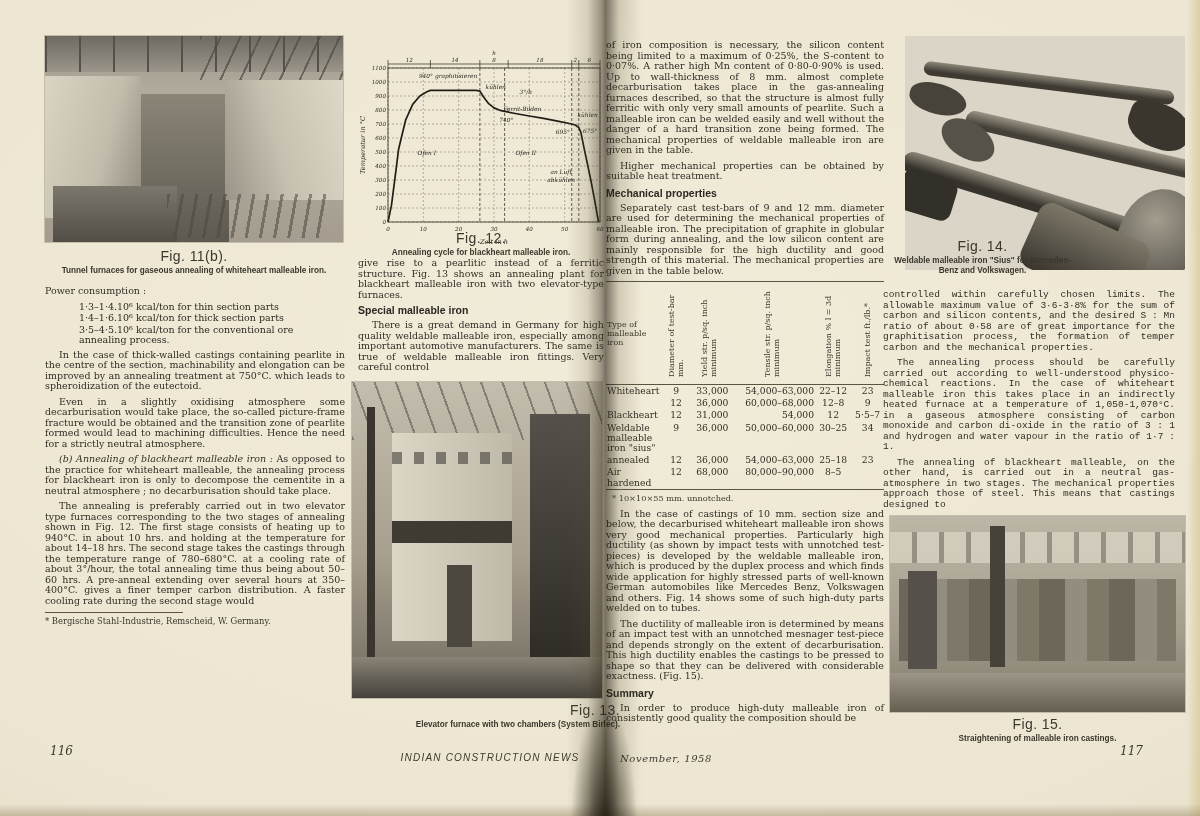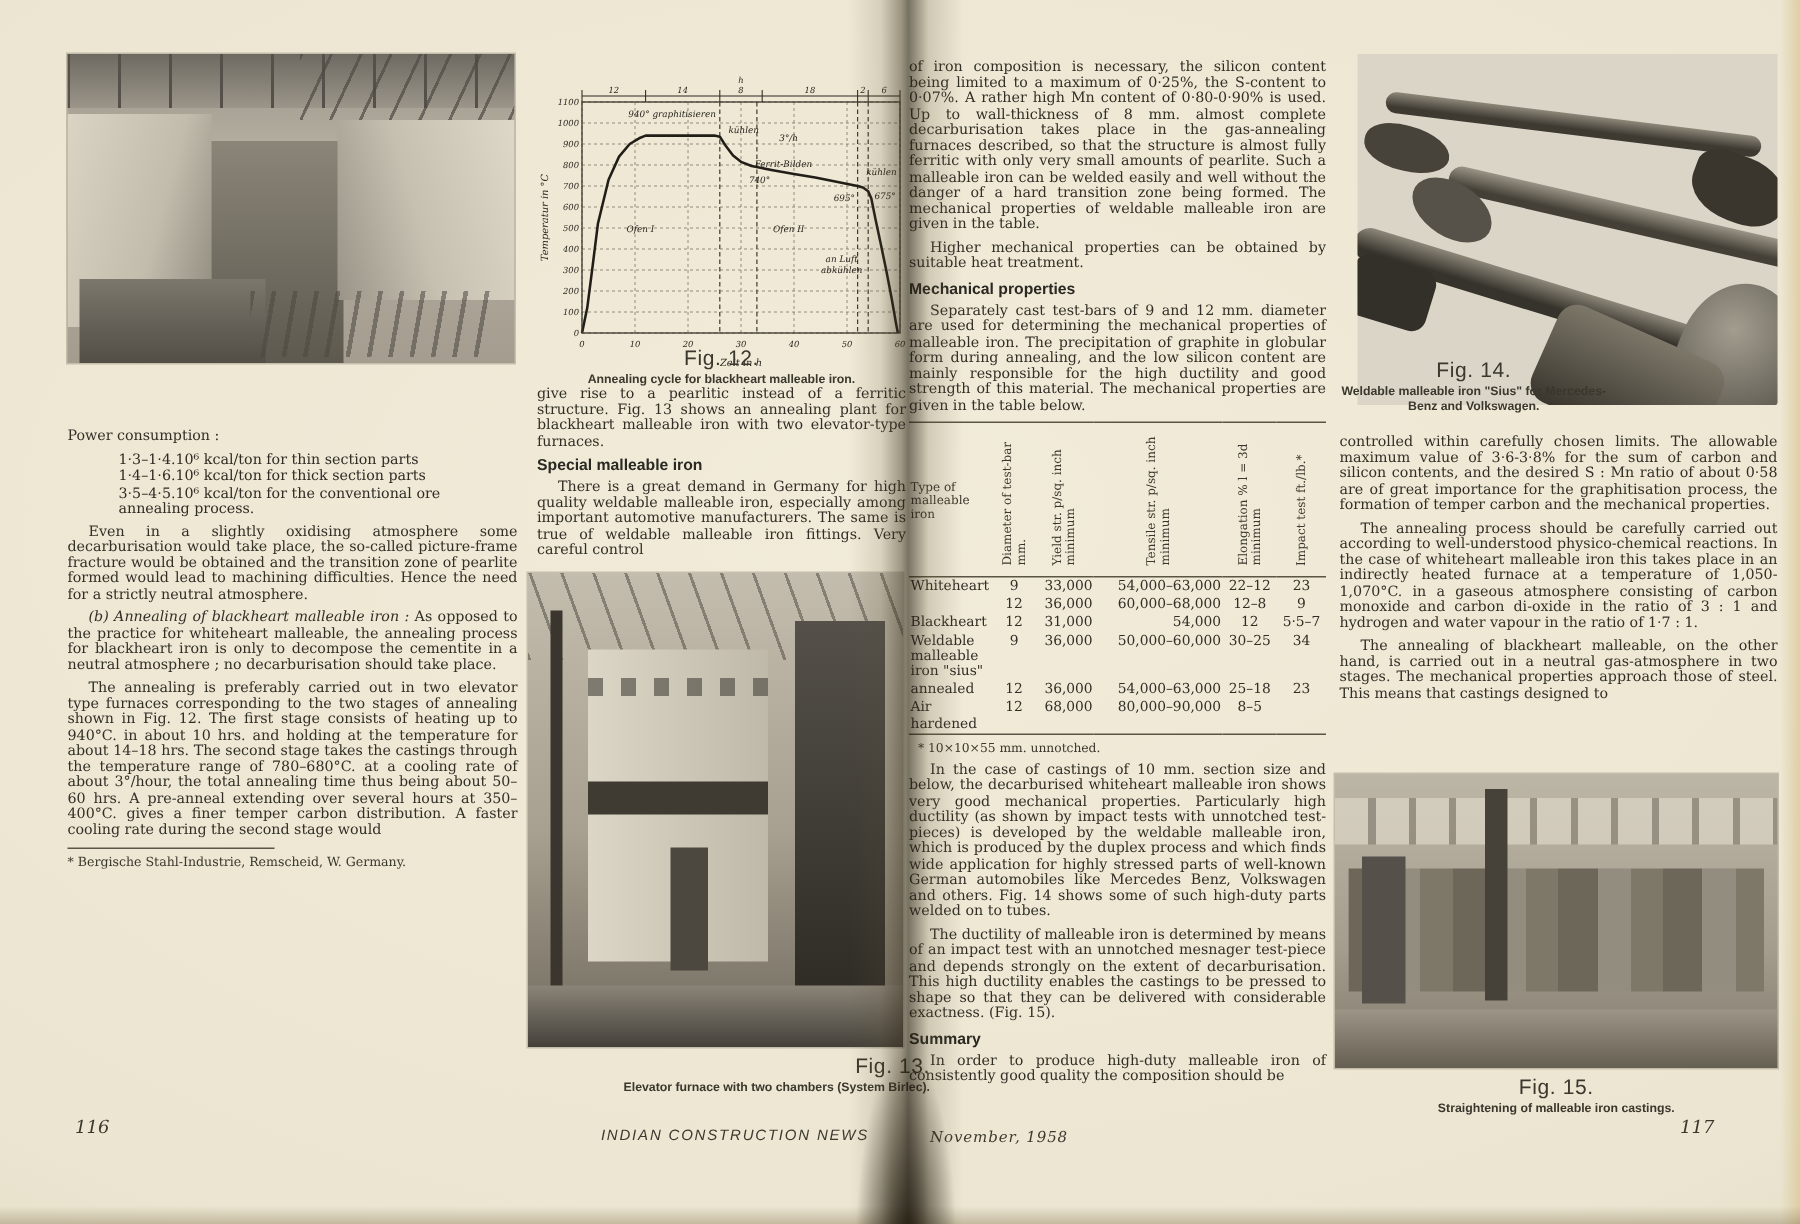--- a/index.html
+++ b/index.html
@@ -69,28 +69,33 @@
     <div class="ph" style="left:45px;top:36px;width:298px;height:206px;">
       <div class="blk" style="inset:0;background:linear-gradient(180deg,#9b958a 0%,#b7b1a3 34%,#a39c8f 100%);"></div>
       <div class="blk" style="left:0;top:0;width:100%;height:36px;background:repeating-linear-gradient(90deg,#55514a 0 2px,rgba(0,0,0,0) 2px 34px),linear-gradient(180deg,#6e6a61,#9b958a);"></div>
       <div class="blk" style="left:52%;top:0;width:48%;height:44px;background:repeating-linear-gradient(115deg,#4e4a43 0 2px,rgba(0,0,0,0) 2px 18px);opacity:.7;"></div>
       <div class="blk" style="left:0;top:40px;width:96px;height:142px;background:linear-gradient(105deg,#dad4c5 0%,#c2bcad 60%,#8f897c 100%);"></div>
       <div class="blk" style="left:96px;top:58px;width:88px;height:148px;background:linear-gradient(180deg,#8b8578,#5d594f);"></div>
       <div class="blk" style="right:0;top:44px;width:118px;height:120px;background:linear-gradient(255deg,#ded8c9 0%,#c6c0b1 55%,#9a9488 100%);"></div>
       <div class="blk" style="left:8px;top:150px;width:124px;height:56px;background:linear-gradient(180deg,#7c776c,#524e46);"></div>
       <div class="blk" style="right:16px;bottom:4px;width:160px;height:44px;background:repeating-linear-gradient(100deg,#4c4840 0 3px,rgba(0,0,0,0) 3px 14px);opacity:.55;"></div>
     </div>
+    <div class="abs caption" style="left:45px;top:248px;width:298px;">
+      <div class="figno">Fig. 11(b).</div>
+      <div class="figtxt">Tunnel furnaces for gaseous annealing of whiteheart malleable iron.</div>
+    </div>
 
     <div class="abs colflow" style="left:45px;top:286px;width:300px;">
       <p class="bodytext noindent">Power consumption :</p>
       <div class="power-items">
         <div>1·3–1·4.10⁶ kcal/ton for thin section parts</div>
         <div>1·4–1·6.10⁶ kcal/ton for thick section parts</div>
         <div>3·5–4·5.10⁶ kcal/ton for the conventional ore annealing process.</div>
       </div>
+      <p class="bodytext">In the case of thick-walled castings containing pearlite in the centre of the section, machinability and elongation can be improved by an annealing treatment at 750°C. which leads to spheroidization of the eutectoid.</p>
       <p class="bodytext">Even in a slightly oxidising atmosphere some decarburisation would take place, the so-called picture-frame fracture would be obtained and the transition zone of pearlite formed would lead to machining difficulties. Hence the need for a strictly neutral atmosphere.</p>
       <p class="bodytext"><span class="lead-italic">(b) Annealing of blackheart malleable iron :</span><span> As opposed to the practice for whiteheart malleable, the annealing process for blackheart iron is only to decompose the cementite in a neutral atmosphere ; no decarburisation should take place.</span></p>
       <p class="bodytext">The annealing is preferably carried out in two elevator type furnaces corresponding to the two stages of annealing shown in Fig. 12. The first stage consists of heating up to 940°C. in about 10 hrs. and holding at the temperature for about 14–18 hrs. The second stage takes the castings through the temperature range of 780–680°C. at a cooling rate of about 3°/hour, the total annealing time thus being about 50–60 hrs. A pre-anneal extending over several hours at 350–400°C. gives a finer temper carbon distribution. A faster cooling rate during the second stage would</p>
       <div class="fnrule"></div>
       <div class="footnote">* Bergische Stahl-Industrie, Remscheid, W. Germany.</div>
     </div>
 
     <div class="abs pageno" style="left:50px;top:744px;">116</div>
 
     <div class="abs" style="left:358px;top:48px;width:248px;height:200px;">
@@ -292,21 +297,21 @@
       <div class="blk" style="left:-8px;top:152px;width:268px;height:22px;transform:rotate(17deg);background:linear-gradient(180deg,#8d8779,#36332c 70%);border-radius:11px;"></div>
       <div class="blk" style="left:-6px;top:138px;width:56px;height:42px;transform:rotate(17deg);background:#33302a;border-radius:10px;"></div>
       <div class="blk" style="right:-12px;bottom:-14px;width:78px;height:96px;transform:rotate(22deg);background:radial-gradient(circle at 40% 35%,#a39d8f,#4e4a42);border-radius:50% 50% 42% 42%;"></div>
       <div class="blk" style="left:120px;bottom:-20px;width:120px;height:70px;transform:rotate(24deg);background:linear-gradient(180deg,#7d7769,#3a362e);border-radius:14px;"></div>
     </div>
     <div class="abs caption" style="left:300px;top:238px;width:185px;">
       <div class="figno">Fig. 14.</div>
       <div class="figtxt">Weldable malleable iron "Sius" for Mercedes-Benz and Volkswagen.</div>
     </div>
 
-    <div class="abs colflow" style="left:303px;top:290px;width:292px;">
+    <div class="abs colflow" style="left:293px;top:290px;width:292px;font-family:Liberation Mono, monospace;">
       <p class="bodytext noindent">controlled within carefully chosen limits. The allowable maximum value of 3·6-3·8% for the sum of carbon and silicon contents, and the desired S : Mn ratio of about 0·58 are of great importance for the graphitisation process, the formation of temper carbon and the mechanical properties.</p>
       <p class="bodytext">The annealing process should be carefully carried out according to well-understood physico-chemical reactions. In the case of whiteheart malleable iron this takes place in an indirectly heated furnace at a temperature of 1,050-1,070°C. in a gaseous atmosphere consisting of carbon monoxide and carbon di-oxide in the ratio of 3 : 1 and hydrogen and water vapour in the ratio of 1·7 : 1.</p>
       <p class="bodytext">The annealing of blackheart malleable, on the other hand, is carried out in a neutral gas-atmosphere in two stages. The mechanical properties approach those of steel. This means that castings designed to</p>
     </div>
 
     <div class="ph" style="left:300px;top:516px;width:295px;height:196px;">
       <div class="blk" style="inset:0;background:linear-gradient(180deg,#bcb6a7 0%,#a49d8e 60%,#7d7769 100%);"></div>
       <div class="blk" style="left:0;top:8%;width:100%;height:16%;background:repeating-linear-gradient(90deg,#d8d2c3 0 22px,#8f897c 22px 27px);opacity:.8;"></div>
       <div class="blk" style="left:3%;top:32%;width:94%;height:42%;background:repeating-linear-gradient(90deg,#6d6759 0 26px,#938d7f 26px 48px,#7e7869 48px 70px);"></div>
       <div class="blk" style="left:34%;top:5%;width:5%;height:72%;background:#46423a;"></div>

